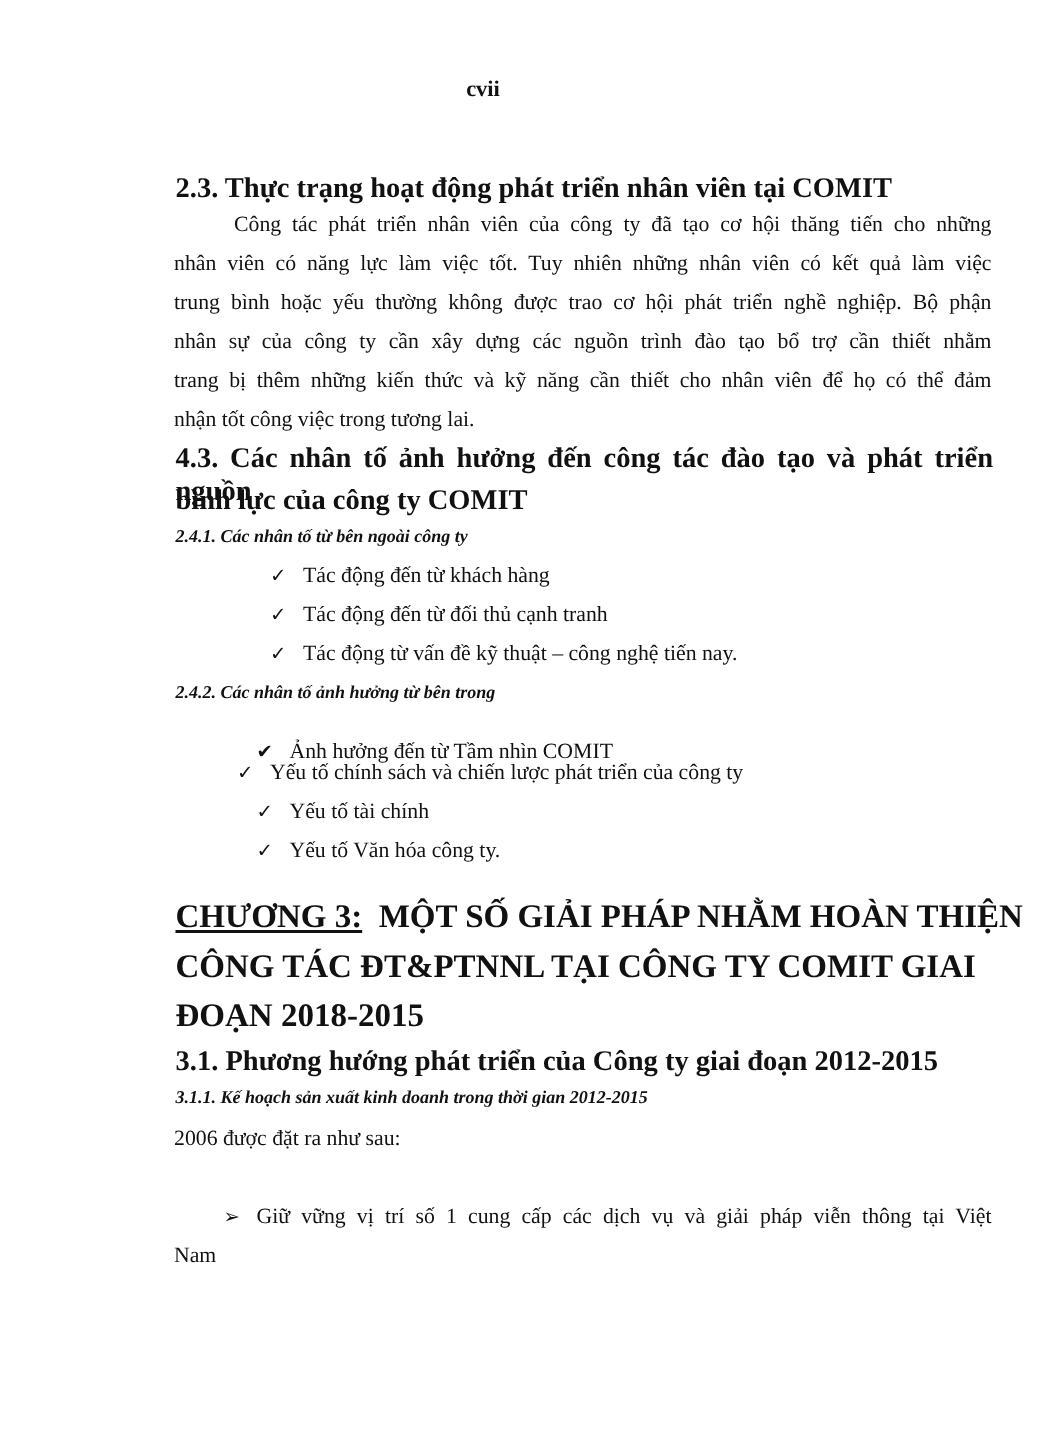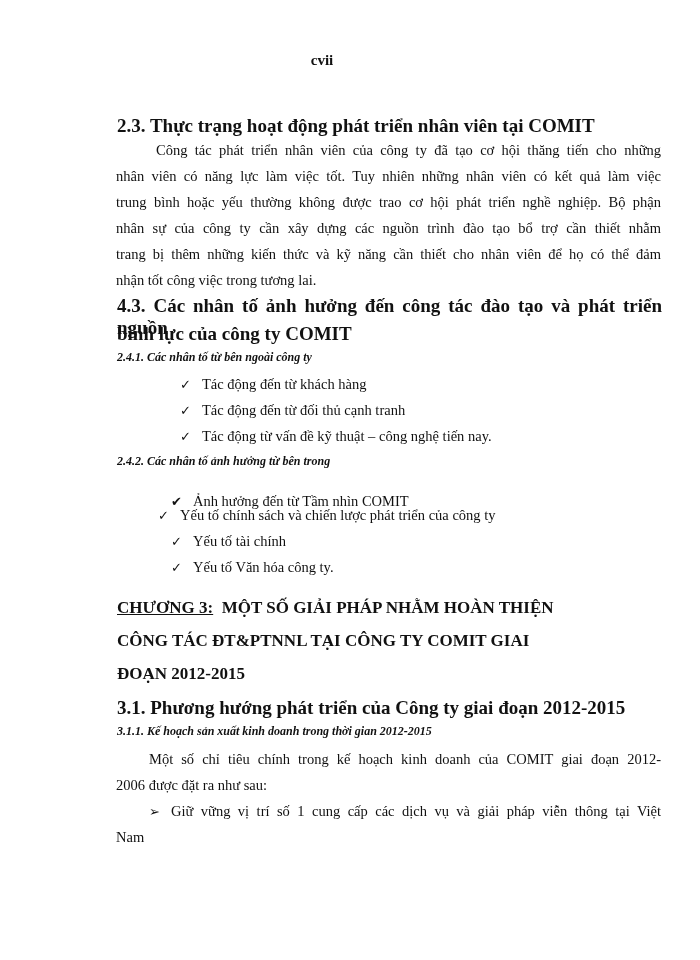--- a/index.html
+++ b/index.html
@@ -10,21 +10,21 @@
     }
     .abs { position: absolute; white-space: nowrap; }
     .page-num { left: 0; width: 644px; text-align: center; top: 52px; font-weight: bold; font-size: 15px; }
     .h2 { font-weight: bold; font-size: 19px; }
     .h3 { font-weight: bold; font-style: italic; font-size: 12px; }
     .body-text { font-size: 14.5px; }
     .para { left: 116px; width: 545px; font-size: 14.5px; line-height: 26px; text-align: justify; white-space: normal; }
     .para .line { display: block; text-align: justify; text-align-last: justify; height: 26px; }
     .para .line.last { text-align-last: left; }
     .check { display: inline-block; width: 22px; font-size: 13px; }
-    .chapter { font-weight: bold; font-size: 17px; }
+    .chapter { font-weight: bold; font-size: 22px; }
     .underline { text-decoration: underline; }
   </style>
 </head>
 <body>
 
 <div class="abs page-num">cvii</div>
 
 <div class="abs h2" style="left:117px; top:115px;">2.3. Thực trạng hoạt động phát triển nhân viên tại COMIT</div>
 <div class="abs para" style="top:137px;">
   <span class="line" style="padding-left:40px;">Công tác phát triển nhân viên của công ty đã tạo cơ hội thăng tiến cho những</span>
@@ -64,27 +64,26 @@
   <span class="check">✓</span><span>Yếu tố tài chính</span>
 </div>
 <div class="abs body-text" style="left:171px; top:559px;">
   <span class="check">✓</span><span>Yếu tố Văn hóa công ty.</span>
 </div>
 
 <div class="abs chapter" style="left:117px; top:598px;">
   <span class="underline">CHƯƠNG 3:</span>&nbsp;&nbsp;<span>MỘT SỐ GIẢI PHÁP NHẰM HOÀN THIỆN</span>
 </div>
 <div class="abs chapter" style="left:117px; top:631px;">CÔNG TÁC ĐT&amp;PTNNL TẠI CÔNG TY COMIT GIAI</div>
-<div class="abs chapter" style="left:117px; top:664px;">ĐOẠN 2012-2015</div>
+<div class="abs chapter" style="left:117px; top:664px;">ĐOẠN 2018-2015</div>
 
 <div class="abs h2" style="left:117px; top:697px;">3.1. Phương hướng phát triển của Công ty giai đoạn 2012-2015</div>
 <div class="abs h3" style="left:117px; top:724px;">3.1.1. Kế hoạch sản xuất kinh doanh trong thời gian 2012-2015</div>
 
 <div class="abs para" style="top:746px;">
-  <span class="line" style="padding-left:33px;">Một số chỉ tiêu chính trong kế hoạch kinh doanh của COMIT giai đoạn 2012-</span>
   <span class="line last">2006 được đặt ra như sau:</span>
 </div>
 
 <div class="abs para" style="top:798px;">
   <span class="line" style="padding-left:33px;">
     <span style="display:inline-block; width:22px; font-size:13px;">➢</span><span>Giữ vững vị trí số 1 cung cấp các dịch vụ và giải pháp viễn thông tại Việt</span>
   </span>
   <span class="line last">Nam</span>
 </div>
 

